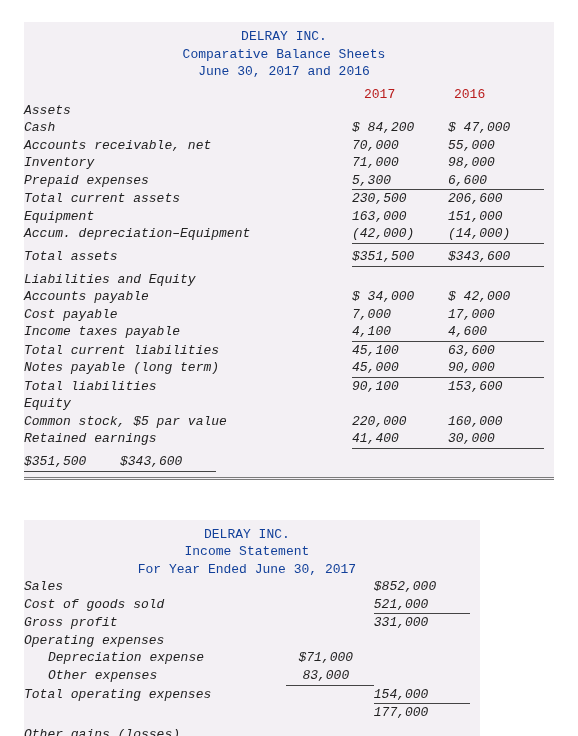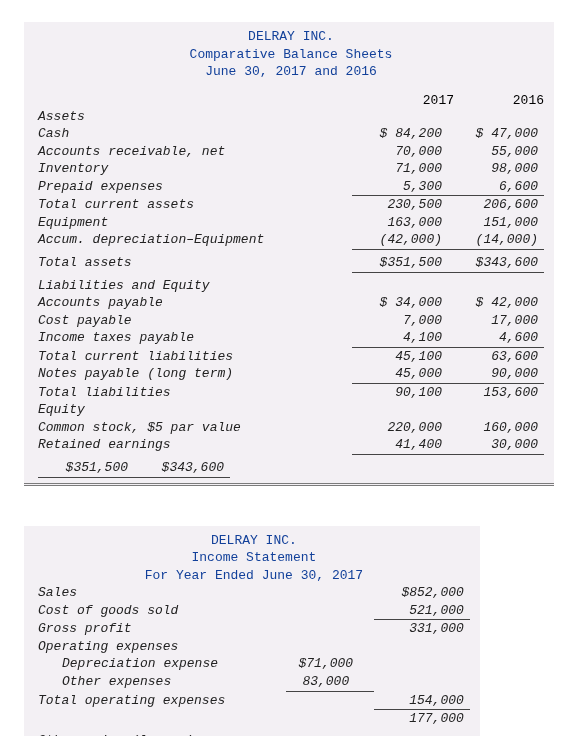--- a/index.html
+++ b/index.html
@@ -8,55 +8,54 @@
     font-family: "Consolas", "Menlo", "Courier New", monospace;
     font-size: 13px;
     color: #222;
     background: #fff;
     width: 578px;
     box-sizing: border-box;
   }
   .block {
     background: #f3f0f4;
     border-bottom: 3px double #7b7b7b;
-    padding: 6px 10px 5px 14px;
+    padding: 6px 10px 5px 0;
     margin-bottom: 40px;
     width: 100%;
     box-sizing: border-box;
   }
   .block:last-child { margin-bottom: 0; }
   .header-line {
     text-align: center;
     color: #12409a;
     line-height: 1.35;
   }
   .col-headings {
     display: flex;
     margin-top: 6px;
   }
   .col-headings .spacer { flex: 1; }
   .col-headings .yr {
     width: 90px;
-    text-align: right;
-    color: #000000;
-    margin-top: 6px;
+    text-align: left;
+    color: #b91c1c;
   }
   .row {
     display: flex;
     line-height: 1.35;
     font-style: italic;
   }
   .row .label {
     flex: 1;
     white-space: pre;
   }
   .row .sub  { flex: 1; padding-left: 24px; white-space: pre; }
   .row .cell {
     width: 90px;
-    text-align: right;
+    text-align: left;
     white-space: pre;
     padding-right: 6px;
   }
   .underline { border-bottom: 1px solid #444; }
   .section-gap { height: 4px; }
   
   .row .cell-narrow {
     width: 80px;
     text-align: center;
     white-space: pre;

